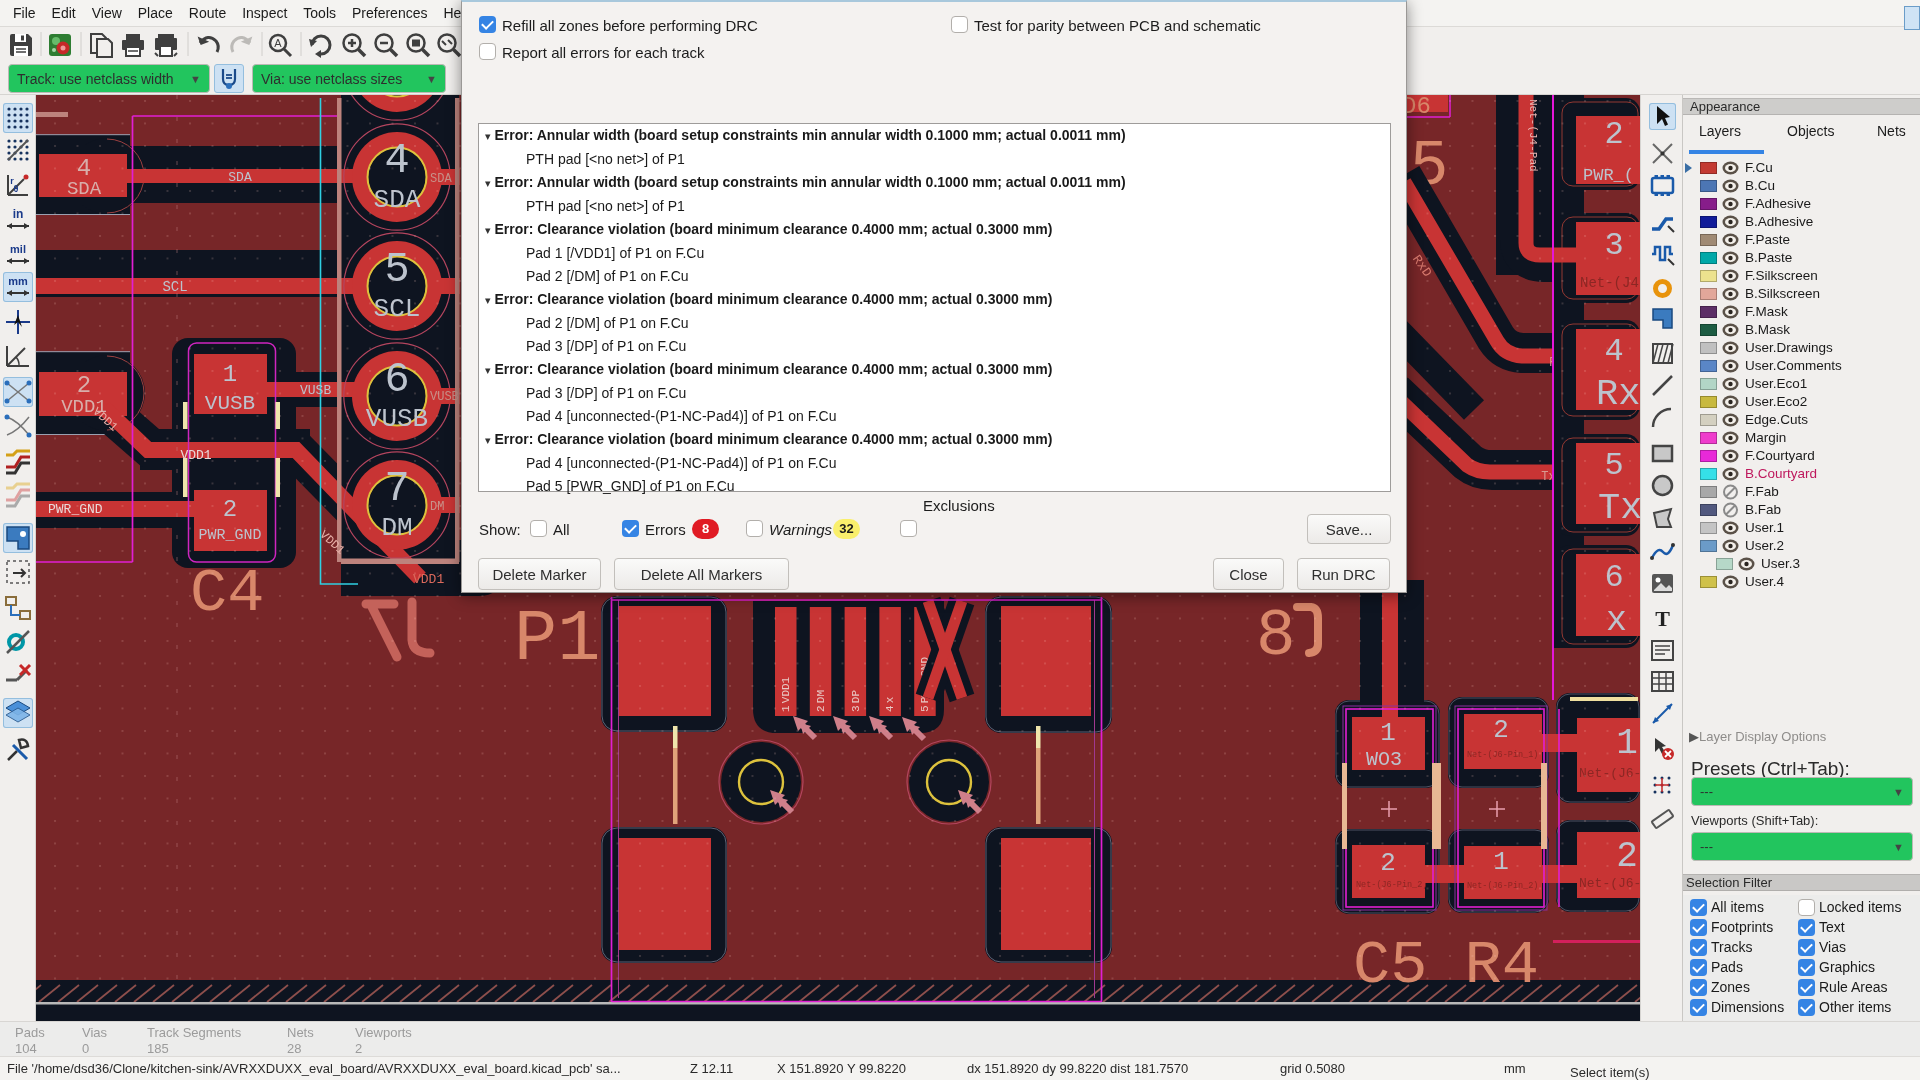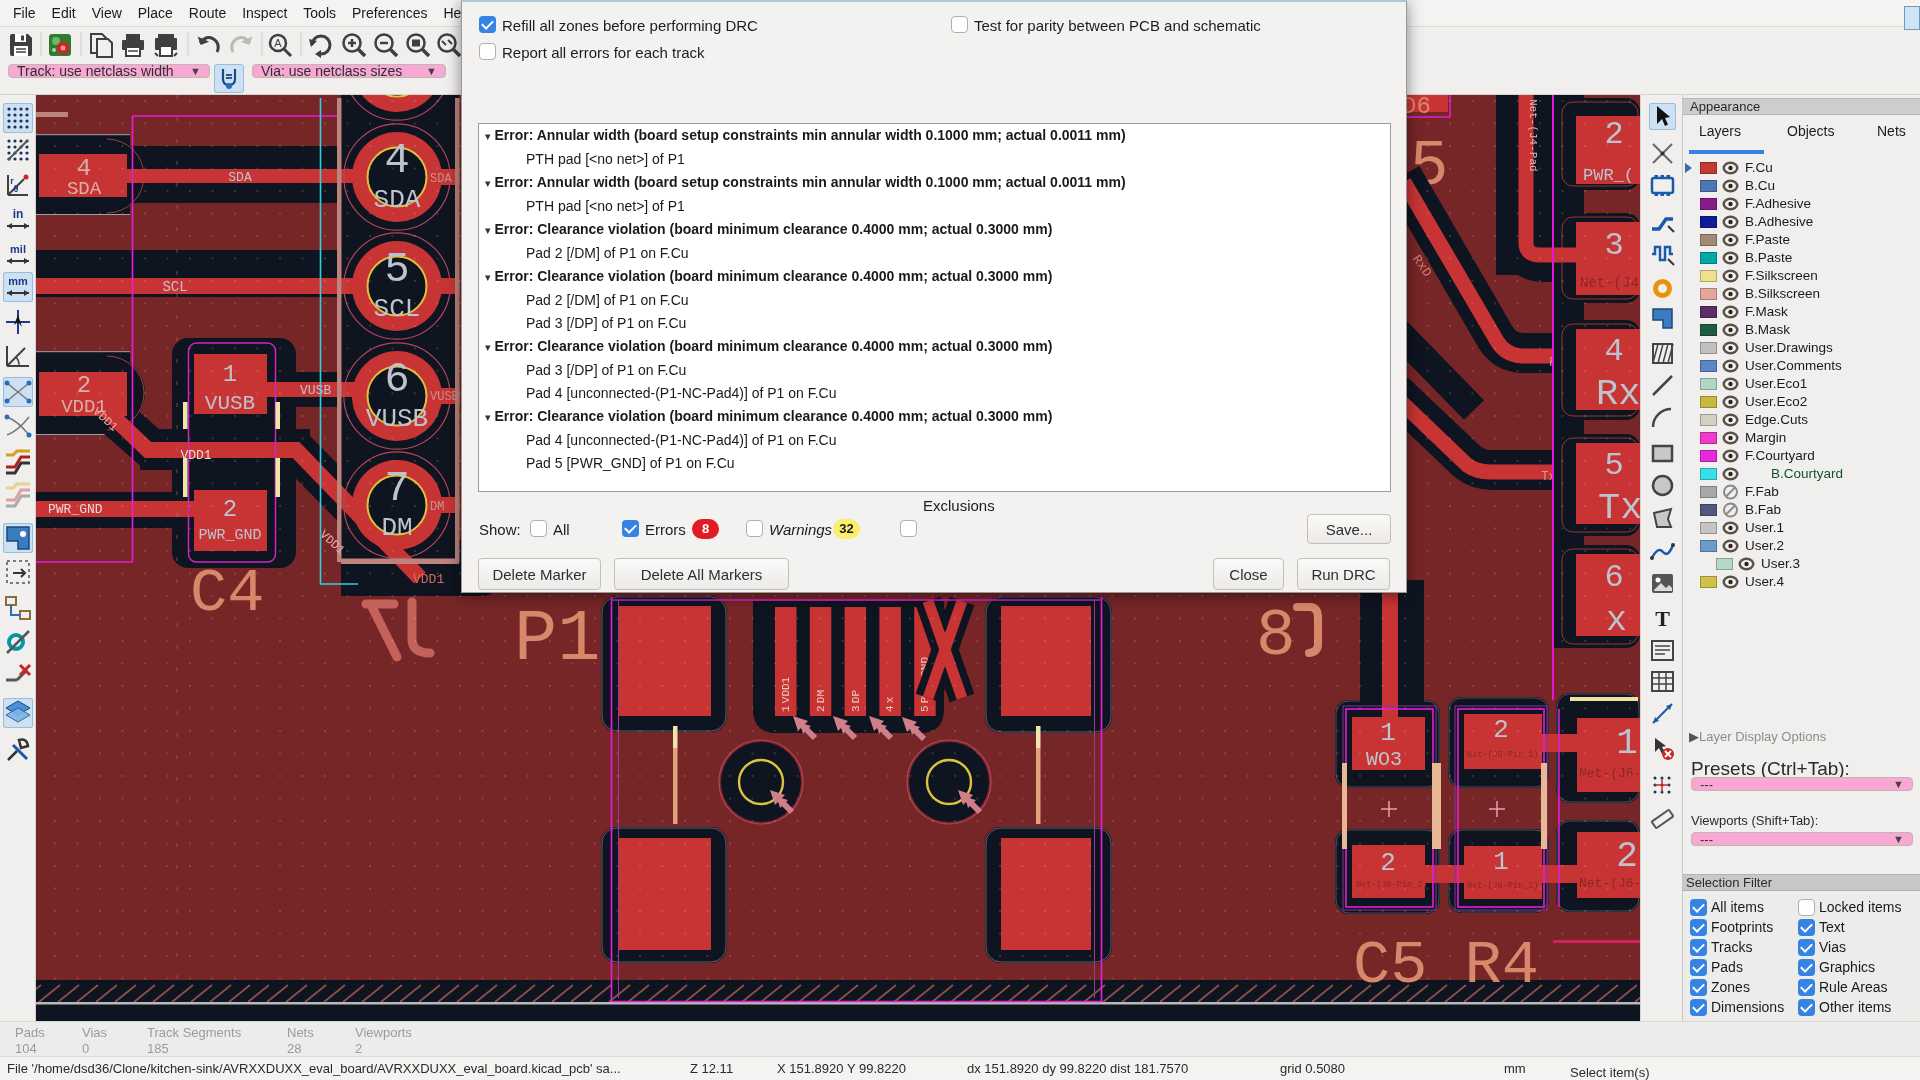--- a/index.html
+++ b/index.html
@@ -9,21 +9,21 @@
 #menubar { left:0; top:0; width:1920px; height:27px; background:#f4f3f1; border-bottom:1px solid #dcdad7; display:flex; align-items:center; padding-left:5px; font-size:14px; color:#1a1a1a; }
 #menubar span { padding:0 8px; }
 #toolbar1 { left:0; top:28px; width:1920px; height:34px; background:#f1efed; }
 #toolbar2 { left:0; top:62px; width:1920px; height:33px; background:#f1efed; border-bottom:1px solid #d6d4d1; }
 #lefttb { left:0; top:95px; width:36px; height:926px; background:#f1efed; border-right:1px solid #d6d4d1; }
 #righttb { left:1640px; top:95px; width:42px; height:926px; background:#f1efed; border-left:1px solid #d6d4d1; }
 #apanel { left:1682px; top:95px; width:238px; height:926px; background:#f1efed; border-left:1px solid #c9c7c4; }
 #status1 { left:0; top:1021px; width:1920px; height:35px; background:#ececeb; border-top:1px solid #d8d6d3; color:#9b9b9b; font-size:13px; }
 #status2 { left:0; top:1056px; width:1920px; height:24px; background:#f4f3f1; border-top:1px solid #dddbd8; color:#2a2a2a; font-size:13px; }
 #dialog { left:461px; top:0; width:946px; height:593px; background:#f4f2f0; border-left:1px solid #9a9896; border-right:1px solid #9a9896; border-bottom:1px solid #9a9896; border-top:2px solid #a8c8dc; box-shadow:0 3px 14px rgba(0,0,0,0.45); }
-.combo { position:absolute; height:14px; background:#f9a8d4; border:1px solid #bcb9b5; border-radius:4px; font-size:14px; color:#2e2e2e; display:flex; align-items:center; padding:0 8px; }
+.combo { position:absolute; height:29px; background:#22c55e; border:1px solid #bcb9b5; border-radius:4px; font-size:14px; color:#2e2e2e; display:flex; align-items:center; padding:0 8px; }
 .combo .chev { margin-left:auto; font-size:11px; color:#444; }
 .ltbi { position:absolute; left:3px; width:30px; height:30px; border-radius:3px; }
 .ltbi.on { background:#cde1f3; box-shadow:inset 0 0 0 1px #94bede; }
 .rtbi { position:absolute; left:1648px; width:27px; height:27px; border-radius:3px; }
 .rtbi.on { background:#cde1f3; box-shadow:inset 0 0 0 1px #94bede; }
 .cb { position:absolute; width:17px; height:17px; border-radius:4px; }
 .cb.off { background:#fff; border:1px solid #b2afab; }
 .cb.on { background:#3584e4; }
 .cb.on::after { content:""; position:absolute; left:3px; top:4px; width:9px; height:5px; border-left:2.5px solid #fff; border-bottom:2.5px solid #fff; transform:rotate(-45deg); }
 .lbl { position:absolute; font-size:15px; color:#1c1c1c; white-space:nowrap; }
@@ -902,21 +902,21 @@
         </svg>
         <div style="position:absolute;left:62px;top:1px;font-size:13.5px;color:#1a1a1a;">F.Courtyard</div>
       </div>
       <div style="position:absolute;left:0;top:306px;width:238px;height:18px;">
         <div style="position:absolute;left:17px;top:3px;width:17px;height:12px;background:#35e0e8;border:1px solid rgba(0,0,0,0.25);"></div>
         <svg style="position:absolute;left:39px;top:1px;" width="17" height="16">
           <ellipse cx="8.5" cy="8" rx="8" ry="6.5" fill="#5a5148"></ellipse>
           <ellipse cx="8.5" cy="8" rx="5.5" ry="4" fill="#f4f0ea"></ellipse>
           <circle cx="8.5" cy="8" r="2.2" fill="#2a2520"></circle>
         </svg>
-        <div style="position:absolute;left:62px;top:1px;font-size:13.5px;color:#14532d;margin-left:26px;">B.Courtyard</div>
+        <div style="position:absolute;left:62px;top:1px;font-size:13.5px;color:#be185d;">B.Courtyard</div>
       </div>
       <div style="position:absolute;left:0;top:324px;width:238px;height:18px;">
         <div style="position:absolute;left:17px;top:3px;width:17px;height:12px;background:#a8a8a8;border:1px solid rgba(0,0,0,0.25);"></div>
         <svg style="position:absolute;left:39px;top:1px;" width="17" height="16">
           <circle cx="8.5" cy="8" r="6.5" fill="none" stroke="#8a8a8a" stroke-width="2"></circle>
           <line x1="4" y1="12.5" x2="13" y2="3.5" stroke="#8a8a8a" stroke-width="2"></line>
         </svg>
         <div style="position:absolute;left:62px;top:1px;font-size:13.5px;color:#1a1a1a;">F.Fab</div>
       </div>
       <div style="position:absolute;left:0;top:342px;width:238px;height:18px;">
@@ -1029,20 +1029,21 @@
     <div class="lbl" style="left:512px;top:15px;">Test for parity between PCB and schematic</div>
 
 
   <div class="abs" style="left:16px;top:121px;width:913px;height:369px;background:#fff;border:1px solid #9e9c9a;font-size:14px;color:#1a1a1a;">
     <div class="abs" style="left:6px;top:0px;width:900px;line-height:23px;">
       <div><span style="font-size:11px;color:#333;">▾</span>&nbsp;<b>Error: Annular width (board setup constraints min annular width 0.1000 mm; actual 0.0011 mm)</b></div>
       <div style="padding-left:41px;">PTH pad [&lt;no net&gt;] of P1</div>
       <div><span style="font-size:11px;color:#333;">▾</span>&nbsp;<b>Error: Annular width (board setup constraints min annular width 0.1000 mm; actual 0.0011 mm)</b></div>
       <div style="padding-left:41px;">PTH pad [&lt;no net&gt;] of P1</div>
       <div><span style="font-size:11px;color:#333;">▾</span>&nbsp;<b>Error: Clearance violation (board minimum clearance 0.4000 mm; actual 0.3000 mm)</b></div>
+      <div style="padding-left:41px;">Pad 1 [/VDD1] of P1 on F.Cu</div>
       <div style="padding-left:41px;">Pad 2 [/DM] of P1 on F.Cu</div>
       <div><span style="font-size:11px;color:#333;">▾</span>&nbsp;<b>Error: Clearance violation (board minimum clearance 0.4000 mm; actual 0.3000 mm)</b></div>
       <div style="padding-left:41px;">Pad 2 [/DM] of P1 on F.Cu</div>
       <div style="padding-left:41px;">Pad 3 [/DP] of P1 on F.Cu</div>
       <div><span style="font-size:11px;color:#333;">▾</span>&nbsp;<b>Error: Clearance violation (board minimum clearance 0.4000 mm; actual 0.3000 mm)</b></div>
       <div style="padding-left:41px;">Pad 3 [/DP] of P1 on F.Cu</div>
       <div style="padding-left:41px;">Pad 4 [unconnected-(P1-NC-Pad4)] of P1 on F.Cu</div>
       <div><span style="font-size:11px;color:#333;">▾</span>&nbsp;<b>Error: Clearance violation (board minimum clearance 0.4000 mm; actual 0.3000 mm)</b></div>
       <div style="padding-left:41px;">Pad 4 [unconnected-(P1-NC-Pad4)] of P1 on F.Cu</div>
       <div style="padding-left:41px;">Pad 5 [PWR_GND] of P1 on F.Cu</div>

